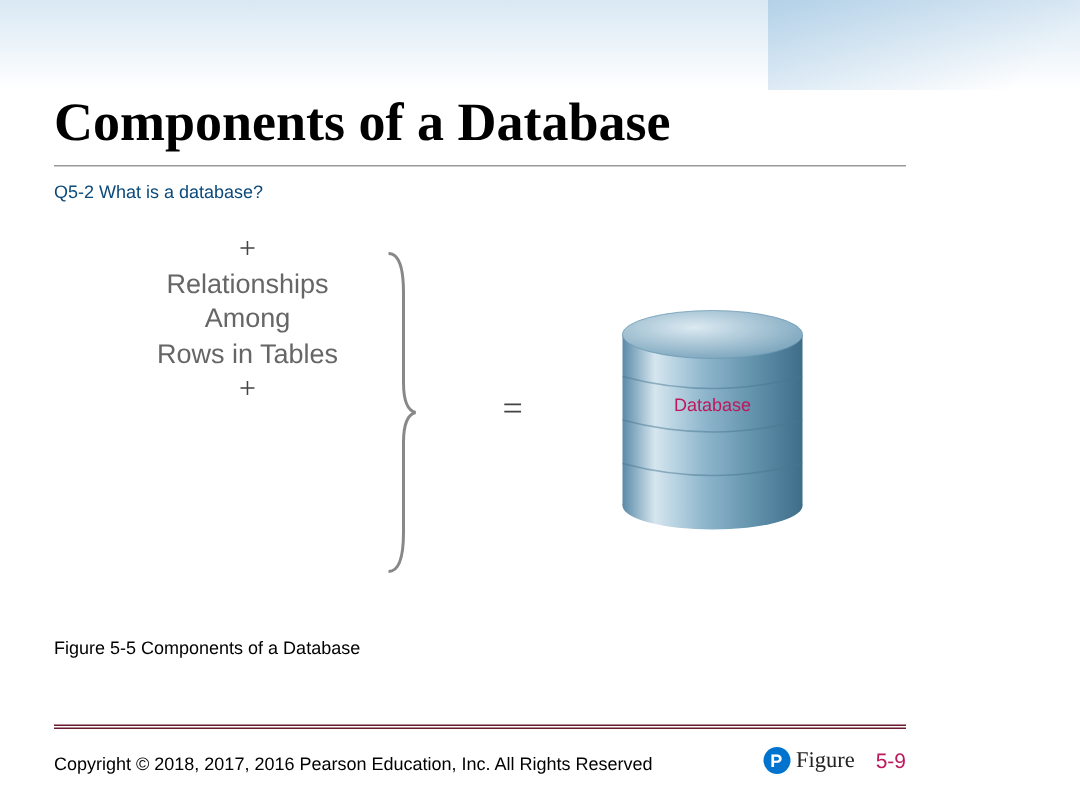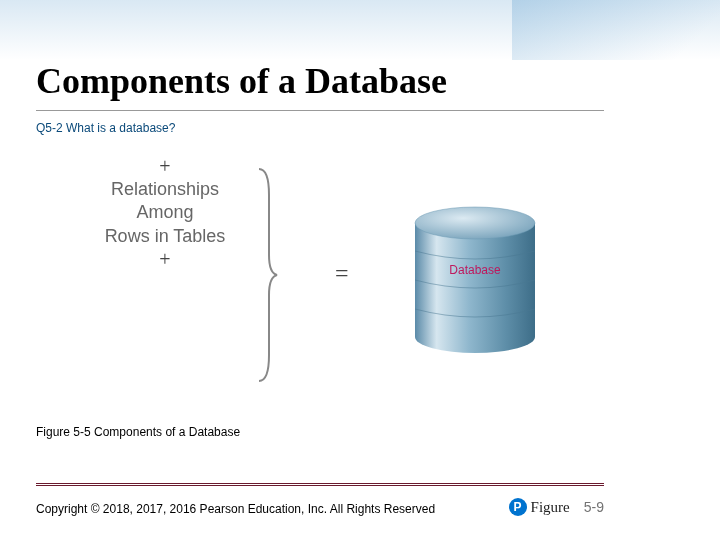--- a/index.html
+++ b/index.html
@@ -151,21 +151,21 @@
     font-weight: bold;
     font-size: 12px;
     display: flex;
     align-items: center;
     justify-content: center;
     font-family: Arial, sans-serif;
   }
   .page-num {
     font-family: Arial, Helvetica, sans-serif;
     font-size: 14px;
-    color: #737373;
+    color: #be185d;
   }
 </style>
 </head>
 <body>
 
 <div class="top-gradient"></div>
 
 <div class="slide">
 
   <h1 class="title">Components of a Database</h1>

